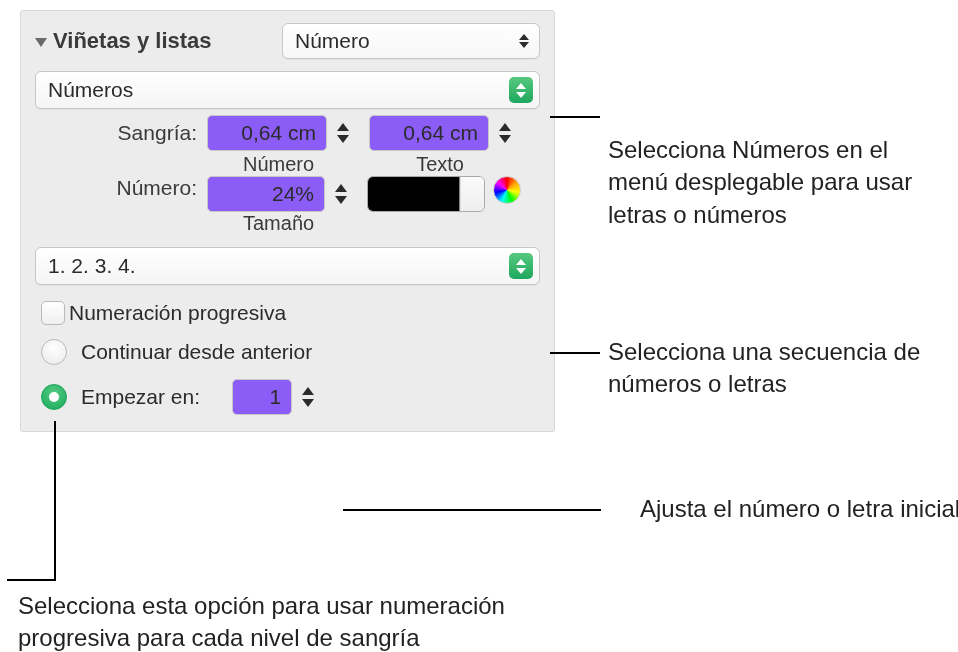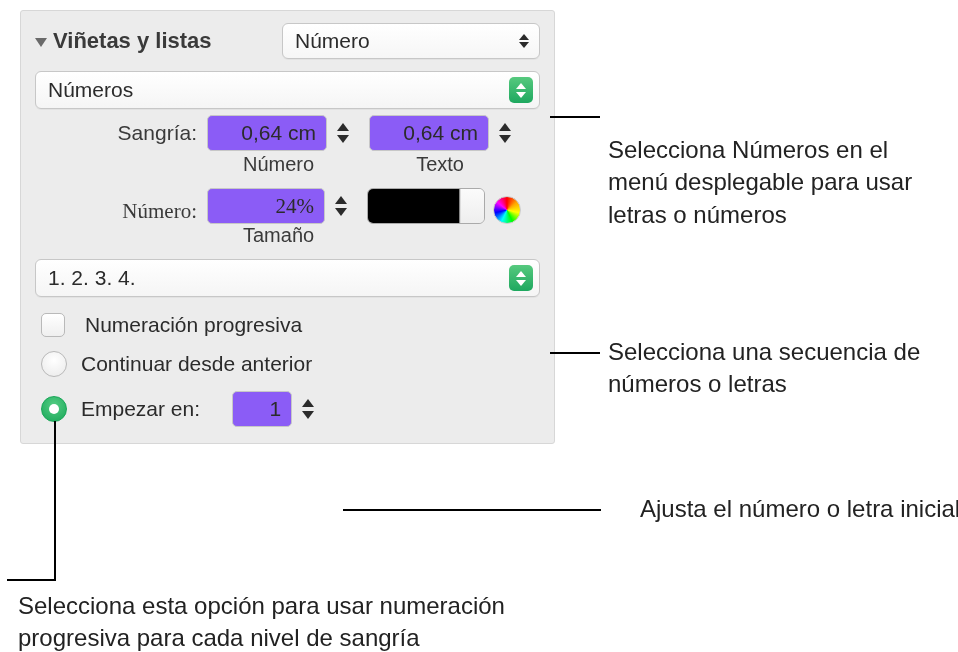--- a/index.html
+++ b/index.html
@@ -117,21 +117,21 @@
   }
   .stepper-ctrl .su { border-bottom: 8px solid #2b2b2b; }
   .stepper-ctrl .sd { border-top: 8px solid #2b2b2b; }
 
   .label-right { text-align: right; color: #3a3a3a; }
   .sublabel { font-size: 20px; color: #3a3a3a; }
 
   .indent-row { margin-left: 40px; margin-top: 6px; }
   .indent-labels-row { margin-left: 208px; display: flex; gap: 102px; margin-top: 2px; }
 
-  .numero-row { margin-left: 40px; margin-top: 12px; align-items: flex-end; font-family: Liberation Serif, serif; }
+  .numero-row { margin-left: 40px; margin-top: 0; align-items: flex-start; }
   .numero-labels-row { margin-left: 208px; margin-top: 0; }
 
   .swatch {
     width: 118px; height: 36px;
     border: 1px solid #aaa;
     border-radius: 6px;
     display: flex; align-items: stretch;
     overflow: hidden;
   }
   .swatch .left {
@@ -144,21 +144,21 @@
   }
   .color-wheel {
     width: 28px; height: 28px; border-radius: 50%;
     background: conic-gradient(red,orange,yellow,lime,cyan,blue,magenta,red);
     border: 1px solid #ccc;
     margin-left: 8px;
   }
 
   .style-row { margin-top: 12px; }
 
-  .checkbox-row { margin-top: 16px; margin-left: 6px; gap: 20px; }
+  .checkbox-row { margin-top: 16px; margin-left: 6px; gap: 4px; }
   .checkbox-box {
     width: 24px; height: 24px;
     background: linear-gradient(#ffffff,#efefef);
     border: 1px solid #b9b9b9;
     border-radius: 5px;
   }
 
   .radio-row { margin-left: 6px; margin-top: 14px; align-items: center; gap: 14px; }
   .radio {
     width: 26px; height: 26px;

